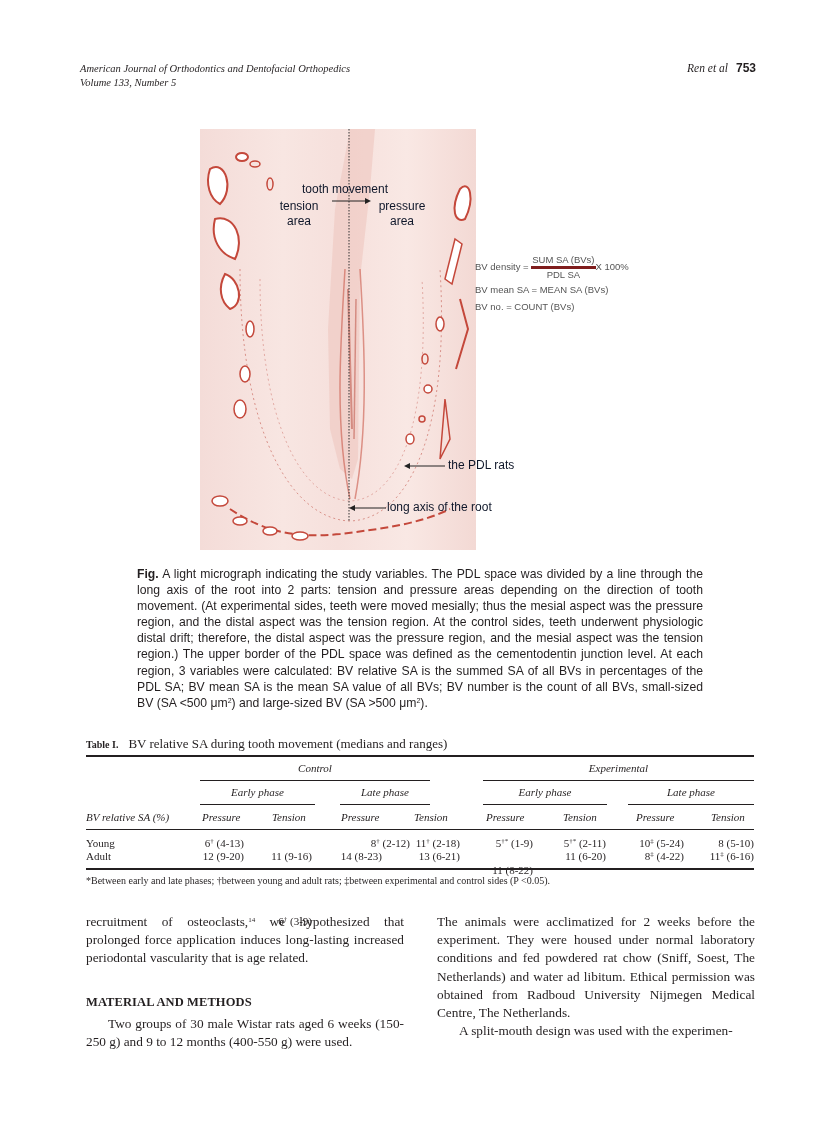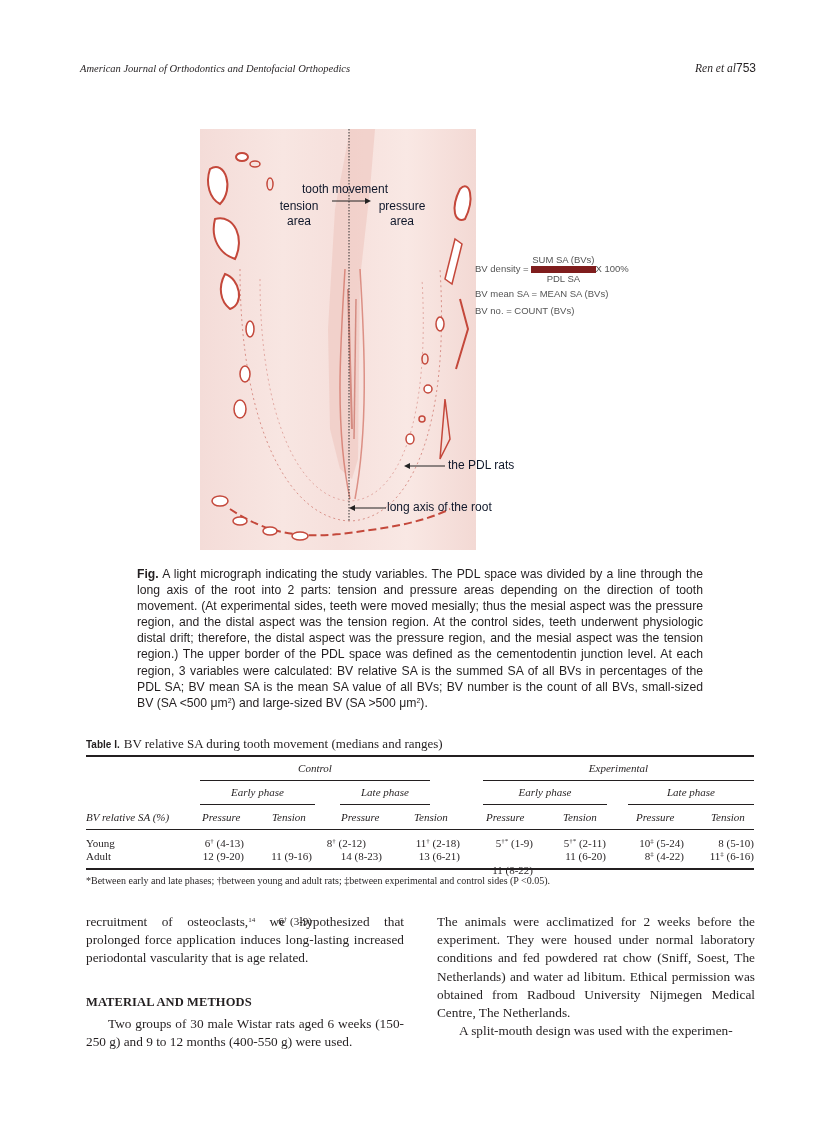--- a/index.html
+++ b/index.html
@@ -3,39 +3,39 @@
 <meta charset="utf-8">
 <style>
   * { box-sizing: border-box; margin: 0; padding: 0; }
   html, body { width: 838px; height: 1122px; background: #ffffff; overflow: hidden; }
   body { position: relative; font-family: "Liberation Serif", serif; color: #231f20; }
 
   .running-head { position: absolute; left: 80px; top: 62px; font-style: italic; font-size: 10.5px; line-height: 14px; color: #231f20; }
   .running-head .line { display: block; }
   .running-right { position: absolute; right: 82px; top: 61px; font-size: 11.5px; }
   .running-right .authors { font-style: italic; font-family: "Liberation Serif", serif; }
-  .running-right .page { font-family: "Liberation Sans", sans-serif; font-weight: normal; font-size: 12px; }
+  .running-right .page { font-family: "Liberation Sans", sans-serif; font-weight: bold; font-size: 12px; margin-left: 8px; }
 
   
   .figure { position: absolute; left: 200px; top: 129px; width: 442px; height: 421px; }
   .micrograph { position: absolute; left: 0; top: 0; width: 276px; height: 421px; overflow: hidden;
     background: linear-gradient(90deg, #f4dcd8 0%, #f8e6e2 30%, #f6e0dc 50%, #f9e8e4 75%, #f3d9d4 100%); }
   .micrograph svg { position: absolute; left: 0; top: 0; }
   .fig-label { position: absolute; font-family: "Liberation Sans", sans-serif; font-size: 12px; color: #0f172a; line-height: 15px; }
   .center { text-align: center; }
   .formulas { position: absolute; left: 275px; top: 125px; font-family: "Liberation Sans", sans-serif; font-size: 9.5px; color: #555; line-height: 17px; }
   .frac { display: inline-block; vertical-align: middle; text-align: center; }
-  .frac .num { display: block; border-bottom: 7px solid #7f1d1d; padding: 0 1px; line-height: 12px; }
+  .frac .num { display: block; border-bottom: 3px solid #7f1d1d; padding: 0 1px; line-height: 12px; }
   .frac .den { display: block; line-height: 12px; }
 
   .caption { position: absolute; left: 137px; top: 566px; width: 566px; font-family: "Liberation Sans", sans-serif; font-size: 12.2px; line-height: 16.1px; text-align: justify; color: #231f20; }
   .caption b { font-weight: bold; }
 
   .table-title { position: absolute; left: 86px; top: 736px; font-size: 13px; }
-  .table-title .tl { font-family: Liberation Sans, sans-serif; font-weight: bold; font-size: 10px; margin-right: 4px; }
+  .table-title .tl { font-family: Liberation Serif, serif; font-weight: bold; font-size: 10px; margin-right: 10px; }
 
   .rule { position: absolute; background: #231f20; }
   .th { position: absolute; font-style: italic; font-size: 11px; line-height: 13px; color: #231f20; }
   .td { position: absolute; font-size: 11px; line-height: 13px; color: #231f20; white-space: nowrap; }
   .td.r { text-align: right; }
   sup { font-size: 7px; vertical-align: 4px; line-height: 0; }
 
   .footnote { position: absolute; left: 86px; top: 875px; font-size: 10px; color: #231f20; }
 
   .col { position: absolute; top: 913px; width: 318px; font-size: 13.3px; line-height: 18.2px; text-align: justify; color: #231f20; }
@@ -43,20 +43,21 @@
   .col-right { left: 437px; }
   .col p { margin: 0; }
   .col .indent { text-indent: 22px; }
   .section-head { font-family: Liberation Serif, serif; font-weight: bold; font-size: 12.5px; margin: 25px 0 4px 0; letter-spacing: 0.1px; }
 </style>
 </head>
 <body>
 
 <div class="running-head">
   <span class="line">American Journal of Orthodontics and Dentofacial Orthopedics</span>
+  <span class="line">Volume 133, Number 5</span>
 </div>
 <div class="running-right">
   <span class="authors">Ren et al</span><span class="page">753</span>
 </div>
 
 <div class="figure">
   <div class="micrograph">
     <svg width="276" height="421" viewBox="0 0 276 421">
 
       <path d="M150 0 L175 0 L170 60 L160 150 L158 330 L152 350 L140 340 L130 300 L128 200 L135 80 Z" fill="#efcbc3" opacity="0.7"></path>
@@ -162,21 +163,21 @@
 <div class="th" style="left:414px; top:811px;">Tension</div>
 <div class="th" style="left:486px; top:811px;">Pressure</div>
 <div class="th" style="left:563px; top:811px;">Tension</div>
 <div class="th" style="left:636px; top:811px;">Pressure</div>
 <div class="th" style="left:711px; top:811px;">Tension</div>
 <div class="rule" style="left:86px; top:829px; width:668px; height:1px;"></div>
 
 <div class="td" style="left:86px; top:837px;">Young</div>
 <div class="td r" style="right:594px; top:837px;"><span>6</span><sup>†</sup><span> (4-13)</span></div>
 <div class="td r" style="right:526px; top:875px;margin-top:40px;"><span>6</span><sup>†</sup><span> (3-9)</span></div>
-<div class="td r" style="right:472px; top:837px;"><span>8</span><sup>†</sup><span> (2-12)</span></div>
+<div class="td r" style="right:428px; top:837px;"><span>8</span><sup>†</sup><span> (2-12)</span></div>
 <div class="td r" style="right:378px; top:837px;"><span>11</span><sup>†</sup><span> (2-18)</span></div>
 <div class="td r" style="right:305px; top:837px;"><span>5</span><sup>†*</sup><span> (1-9)</span></div>
 <div class="td r" style="right:232px; top:837px;"><span>5</span><sup>†*</sup><span> (2-11)</span></div>
 <div class="td r" style="right:154px; top:837px;"><span>10</span><sup>‡</sup><span> (5-24)</span></div>
 <div class="td r" style="right:84px; top:837px;"><span>8</span><sup></sup><span> (5-10)</span></div>
 
 <div class="td" style="left:86px; top:850px;">Adult</div>
 <div class="td r" style="right:594px; top:850px;"><span>12</span><sup></sup><span> (9-20)</span></div>
 <div class="td r" style="right:526px; top:850px;"><span>11</span><sup></sup><span> (9-16)</span></div>
 <div class="td r" style="right:456px; top:850px;"><span>14</span><sup></sup><span> (8-23)</span></div>

